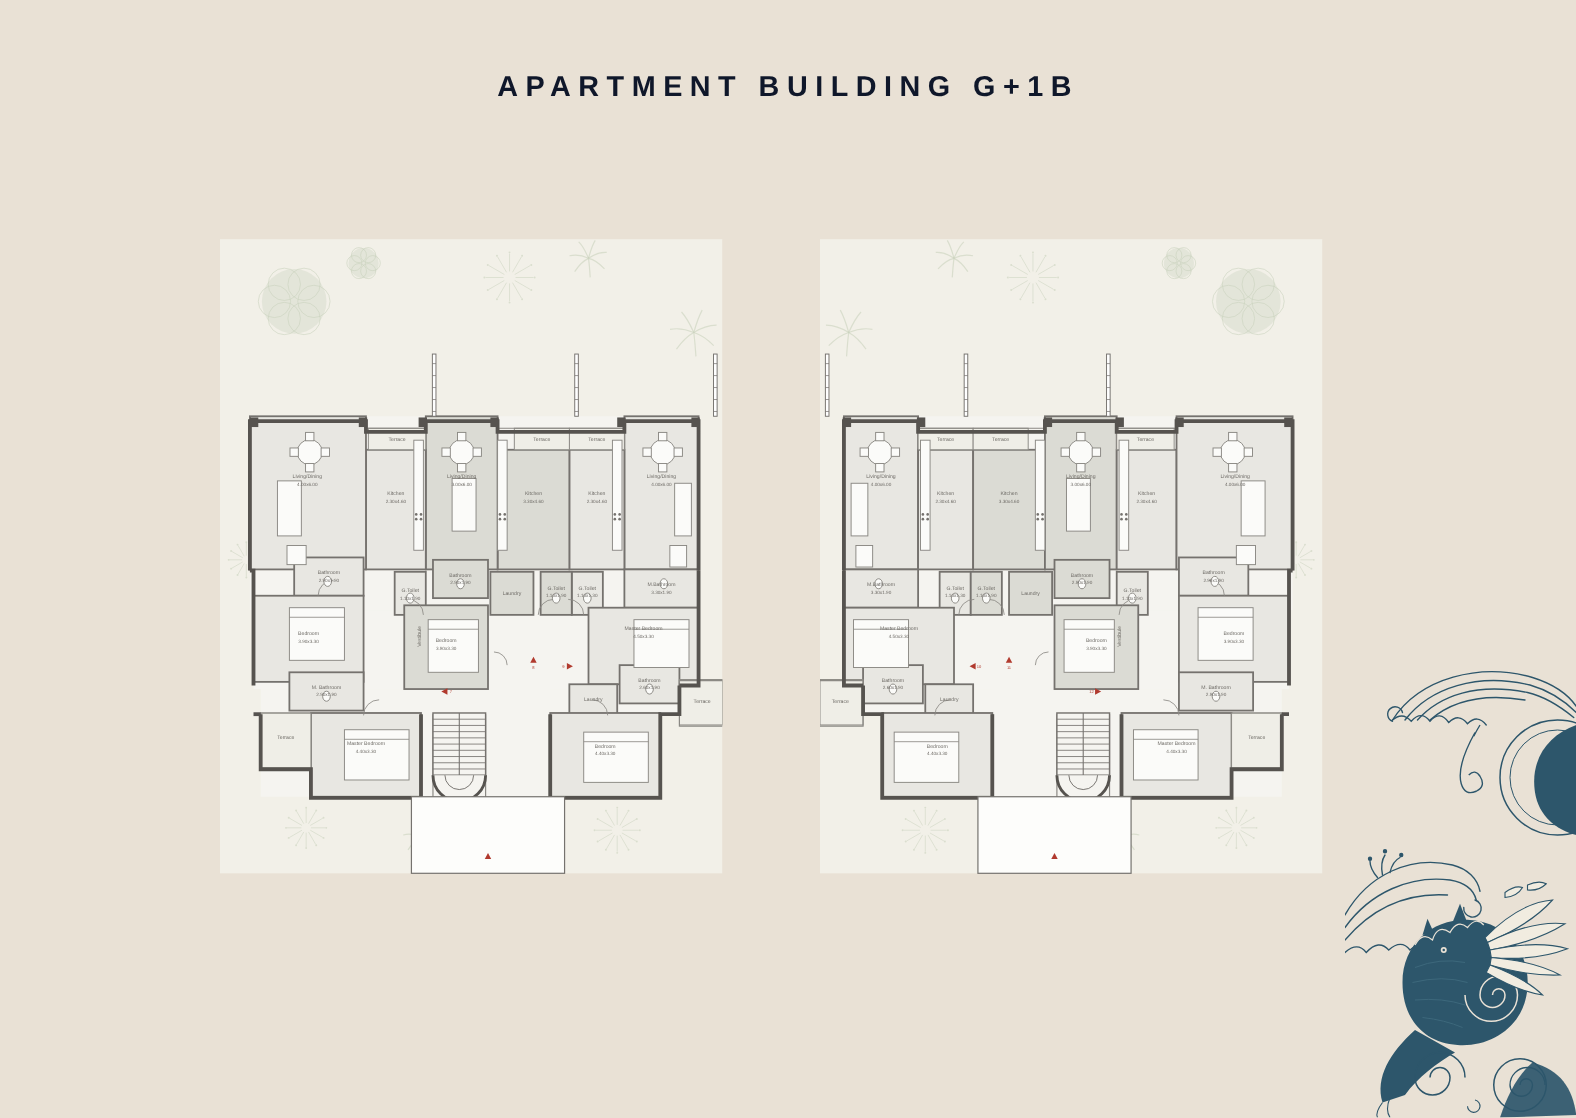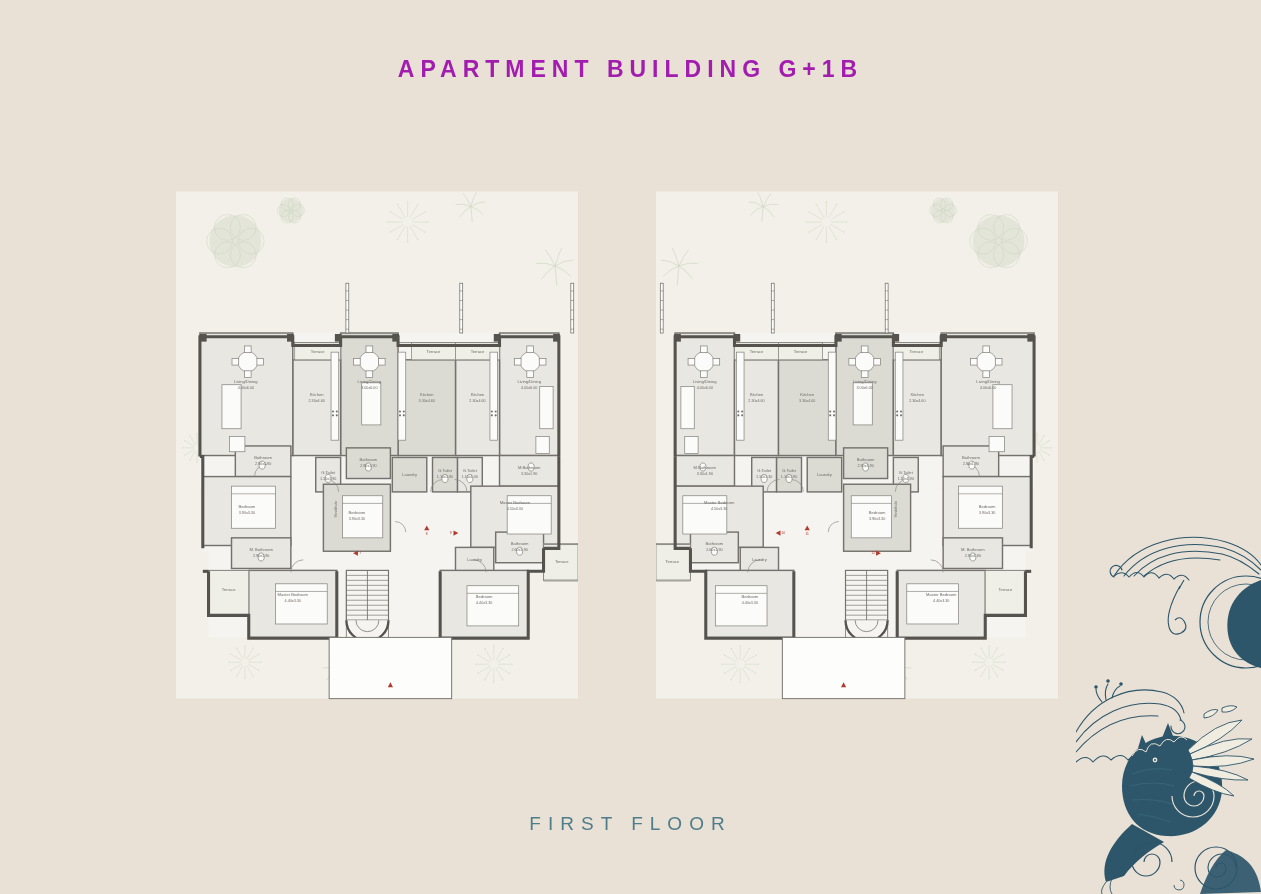--- a/index.html
+++ b/index.html
@@ -13,21 +13,21 @@
   .plan{position:absolute;top:180px;width:402px;height:530px;}
   .plan-left{left:176px;}
   .plan-right{left:656px;}
   .illustration{position:absolute;right:0;top:524px;width:185px;height:370px;}
   svg{display:block;}
 </style>
 </head>
 <body style="background: rgb(233, 225, 213);">
 
 <div class="page">
-  <div class="title" style="color: #a21caf;">APARTMENT BUILDING G+1B</div>
+  <div class="title" style="color: #0f172a;">APARTMENT BUILDING G+1B</div>
 
   <svg class="plan plan-left" id="plan-left" xmlns="http://www.w3.org/2000/svg" viewBox="0 0 420 530">
       <rect x="0" y="0" width="420" height="530" fill="#f2f0e8"></rect>
       <g transform="translate(420,0) scale(-1,1)">
         <circle cx="358" cy="52" r="27" fill="#c9d2bd" opacity="0.35"></circle>
         <circle cx="374.5" cy="52" r="13.5" fill="none" stroke="#c9d2bd" stroke-width="0.8" opacity="0.6"></circle>
         <circle cx="366.25" cy="66.28941916244324" r="13.5" fill="none" stroke="#c9d2bd" stroke-width="0.8" opacity="0.6"></circle>
         <circle cx="349.75" cy="66.28941916244324" r="13.5" fill="none" stroke="#c9d2bd" stroke-width="0.8" opacity="0.6"></circle>
         <circle cx="341.5" cy="52" r="13.5" fill="none" stroke="#c9d2bd" stroke-width="0.8" opacity="0.6"></circle>
         <circle cx="349.75" cy="37.71058083755676" r="13.5" fill="none" stroke="#c9d2bd" stroke-width="0.8" opacity="0.6"></circle>
@@ -809,21 +809,20 @@
       </g>
       <g>
         <polygon points="235,378 229.9,375.3 229.9,380.7" fill="#b13a2e"></polygon>
         <text x="227" y="379.4" font-size="3.4" fill="#b13a2e" text-anchor="middle" font-family="&quot;Liberation Sans&quot;,sans-serif">12</text>
       </g>
       <g>
         <polygon points="196,513 193.3,518.1 198.7,518.1" fill="#b13a2e"></polygon>
       </g>
     </svg>
 
-  <div class="floor-label" style="color: rgb(78, 125, 139);">FIRST FLOOR</div>
 
   <svg class="illustration" viewBox="0 0 185 370" xmlns="http://www.w3.org/2000/svg">
     <g stroke="#2d566b" fill="none" stroke-width="1.1" stroke-linecap="round">
       <path d="M38,52 C60,18 108,6 150,18 C166,23 178,31 185,41"></path>
       <path d="M48,52 C68,26 106,14 148,24 C162,28 175,36 185,46"></path>
       <path d="M58,52 C76,32 106,22 146,30 C159,33 172,41 183,50"></path>
       <path d="M68,52 C84,38 108,30 144,36"></path>
       <path d="M38,52 q8,-7 15,1 q8,-9 15,0 q8,-9 15,1 q8,-8 15,1 q8,-8 15,1"></path>
       <path d="M38,53 a6,6 0 1 1 8,-7"></path>
     </g>

